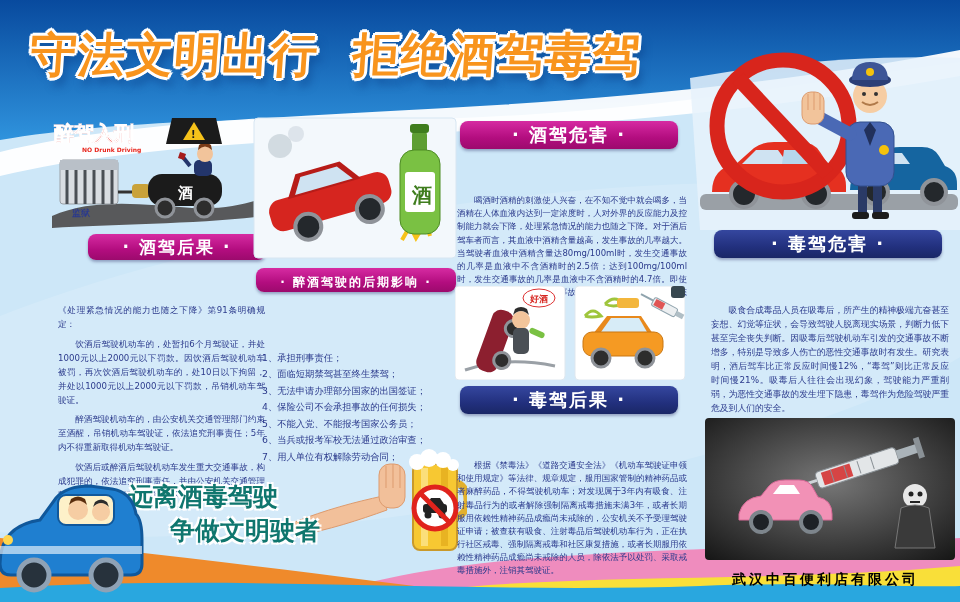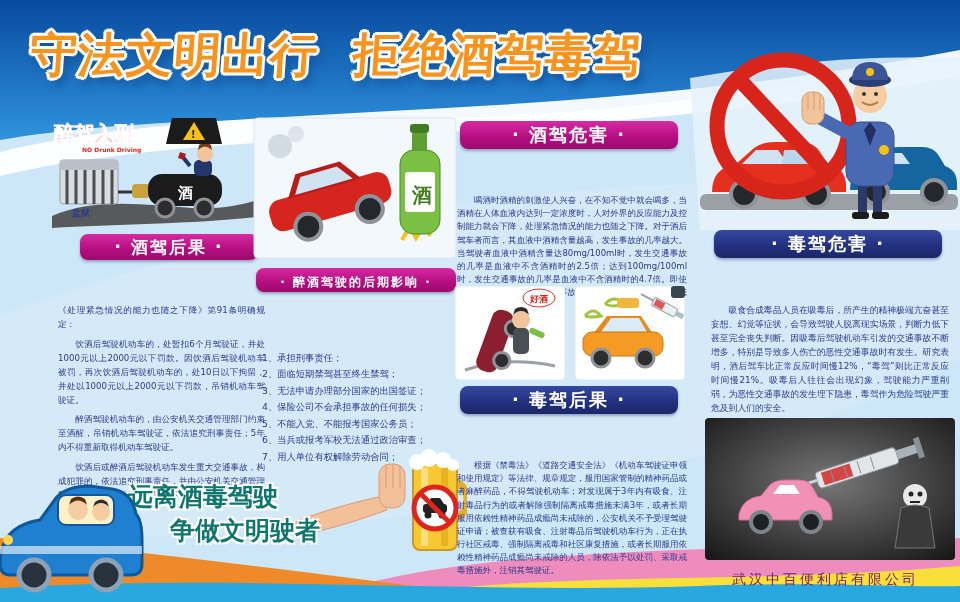--- a/index.html
+++ b/index.html
@@ -21,21 +21,21 @@
 
   .bodytext{color:#2b3a8c;text-align:justify;margin-top:39px;}
   .bodytext p{margin:0 0 6px 0;text-indent:2em;}
   .bodytext p.noindent{text-indent:0;}
   .list div{margin:0 0 3px 0;}
 
   .slogan{font-weight:bold;color:#0f766e;line-height:1.35;
     text-shadow:-2px -2px 0 #fff,2px -2px 0 #fff,-2px 2px 0 #fff,2px 2px 0 #fff;}
   .slogan .l2{margin-left:42px;}
 
-  .company{font-weight:normal;color:#701a75;letter-spacing:3px;}
+  .company{font-weight:bold;color:#000000;letter-spacing:3px;}
 
   svg text{font-family:"DejaVu Sans","Liberation Sans",sans-serif;}
 </style>
 </head>
 <body>
 
 <div class="poster">
 
   <svg class="bg" width="960" height="602" viewBox="0 0 960 602">
     <defs>
@@ -86,21 +86,21 @@
     <path d="M146,38 q7,-7 14,0 l-1,-5 q-6,-5 -12,0 z" fill="#7a3b16"></path>
     <path d="M138,54 l-8,-10" stroke="#23356b" stroke-width="4"></path>
     <path d="M128,40 l6,2 -2,6 -6,-2 z" fill="#a61c1c"></path>
     <path d="M120,6 h44 l6,26 h-56 z" fill="#1b1b1b"></path>
     <path d="M142,10 l11,18 h-22 z" fill="#f6c21a"></path>
     <text x="139" y="26" font-size="10" font-weight="bold" fill="#1b1b1b">!</text>
     <text x="2" y="28" font-size="20" font-weight="bold" fill="#e8231a" stroke="#ffffff" stroke-width="0.7">醉驾入刑</text>
     <text x="30" y="40" font-size="6" font-weight="bold" fill="#e8231a">NO Drunk Driving</text>
   </svg>
 
-  <div class="layer badge magenta" style="left:80px;top:234px;width:178px;height:26px;font-size:17px;line-height:26px">· 酒驾后果 ·</div>
+  <div class="layer badge magenta" style="left:88px;top:234px;width:178px;height:26px;font-size:17px;line-height:26px">· 酒驾后果 ·</div>
 
   <div class="layer bodytext" style="left:58px;top:265px;width:207px;font-size:8.6px;line-height:1.62">
     <p class="noindent">《处理紧急情况的能力也随之下降》第91条明确规定：</p>
     <p>饮酒后驾驶机动车的，处暂扣6个月驾驶证，并处1000元以上2000元以下罚款。因饮酒后驾驶机动车被罚，再次饮酒后驾驶机动车的，处10日以下拘留，并处以1000元以上2000元以下罚款，吊销机动车驾驶证。</p>
     <p>醉酒驾驶机动车的，由公安机关交通管理部门约束至酒醒，吊销机动车驾驶证，依法追究刑事责任；5年内不得重新取得机动车驾驶证。</p>
     <p>饮酒后或醉酒后驾驶机动车发生重大交通事故，构成犯罪的，依法追究刑事责任，并由公安机关交通管理部门吊销机动车驾驶证，终身不得重新取得机动车驾驶证。</p>
   </div>
 
   <svg class="layer" style="left:252px;top:112px" width="206" height="152" viewBox="0 0 206 152">
     <rect x="2" y="6" width="202" height="140" rx="4" fill="#f3f8fc" stroke="#d7e6f2"></rect>

